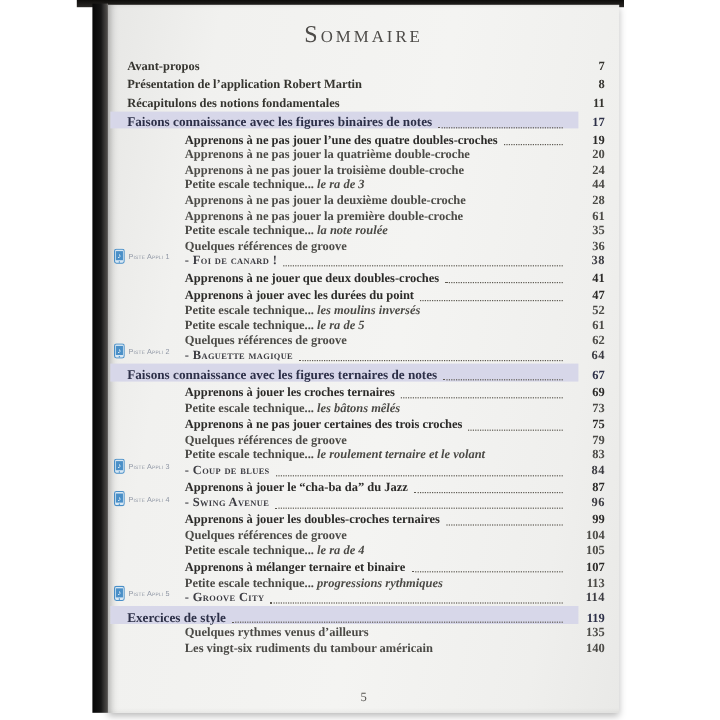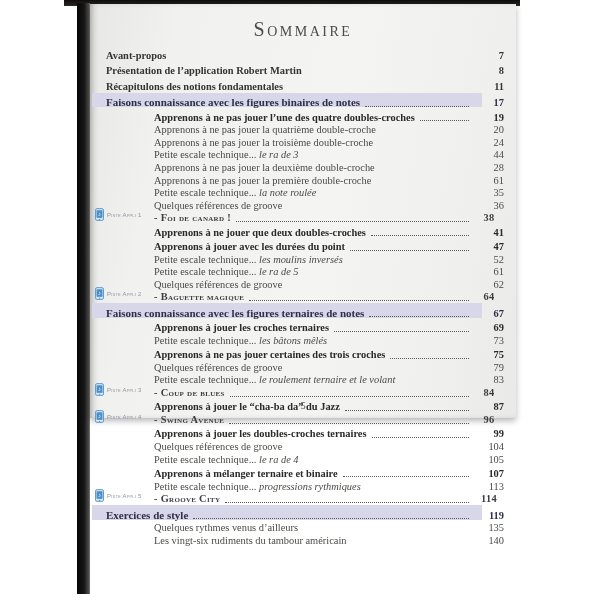--- a/index.html
+++ b/index.html
@@ -10,49 +10,49 @@
   }
   .scan-topbar{
     position:absolute;left:64px;top:0;width:456px;height:6px;
     background:linear-gradient(to bottom,#0e0d0b,#2a2826);
   }
   .spine{
     position:absolute;left:77px;top:3px;width:13px;height:591px;
     background:linear-gradient(to right,#070707,#161616 55%,#4e4c4a 90%,#7a7876);
   }
   .page{
-    position:absolute;left:90px;top:4px;width:426px;height:414px;
+    position:absolute;left:90px;top:4px;width:426px;height:590px;
     background:linear-gradient(100deg,#e7e7e5 0%,#f1f1ef 18%,#f4f4f2 55%,#efefed 85%,#e9e9e7 100%);
     box-shadow:0 3px 6px rgba(0,0,0,0.28), inset 5px 0 7px -4px rgba(0,0,0,0.38);
   }
   .page-title{
     padding-top:14px;text-align:center;
     font-variant:small-caps;font-size:20px;letter-spacing:2.5px;
     color:#4d4b48;font-weight:400;
   }
   .toc{
     position:absolute;left:0;right:0;top:41px;
     padding:0 12px 0 16px;
   }
   .row{
     display:flex;align-items:flex-end;position:relative;
     height:12.6px;color:#4b4a46;font-size:10.4px;line-height:11px;
   }
   .row .title{white-space:nowrap;z-index:1;margin-top:48px;}
   .row .title i{font-style:italic;}
   .row.front{height:15.6px;font-weight:bold;color:#35342f;}
   .row.bold{height:14.4px;font-weight:bold;color:#2b2a28;padding-left:48px;}
-  .row.plain{padding-left:48px;}
+  .row.plain{padding-left:48px;font-weight:bold;}
   .row.section{height:16.4px;font-weight:bold;color:#2d3048;font-size:11px;}
   .row.section::before{
     content:'';position:absolute;left:-14px;right:22px;top:1px;bottom:1px;
     background:#d7d7e9;z-index:0;
   }
   .row.track{padding-left:48px;font-variant:small-caps;font-weight:600;color:#3c3c42;letter-spacing:0.3px;}
-  .row.track .num{font-weight:bold;text-align:center;}
+  .row.track .num{font-weight:bold;}
   .spacer{flex:1;}
   .lead{
     flex:1;border-bottom:1.7px dotted #5d5951;
     margin:0 5px 1.5px 5px;z-index:1;
   }
   .num{width:30px;text-align:right;z-index:1;font-size:10.4px;flex:none;}
   .gutter{
     position:absolute;left:-11px;bottom:0;display:flex;align-items:center;gap:3px;z-index:1;
   }
   .gutter-label{

